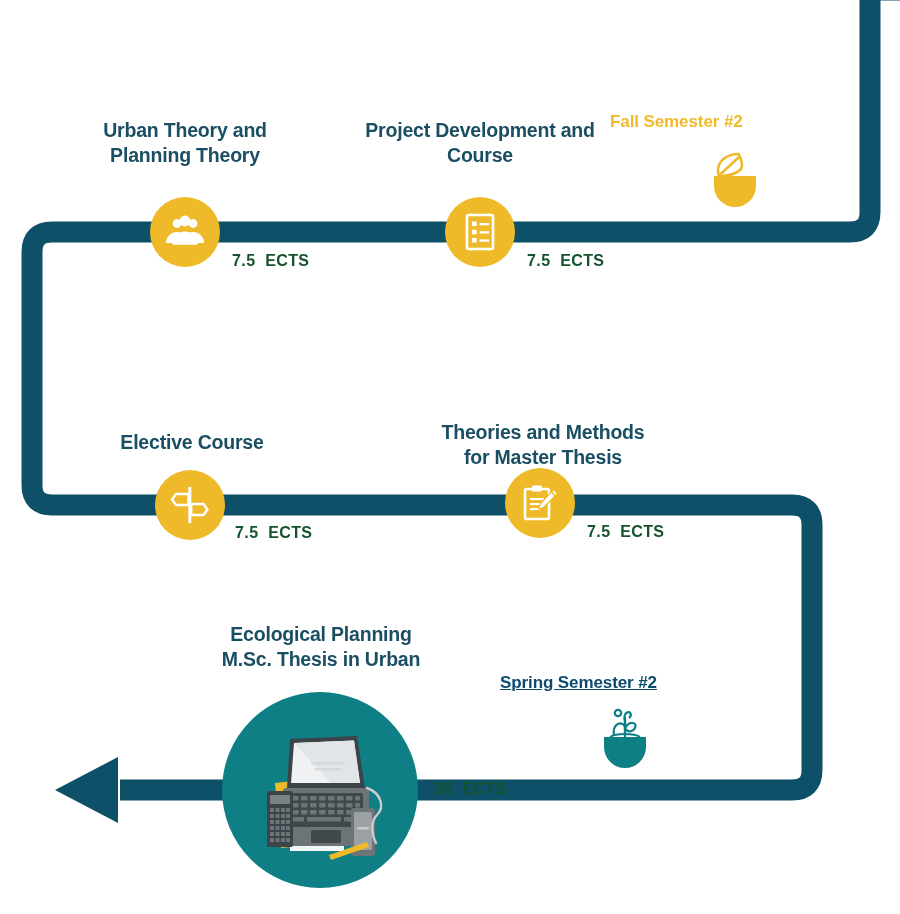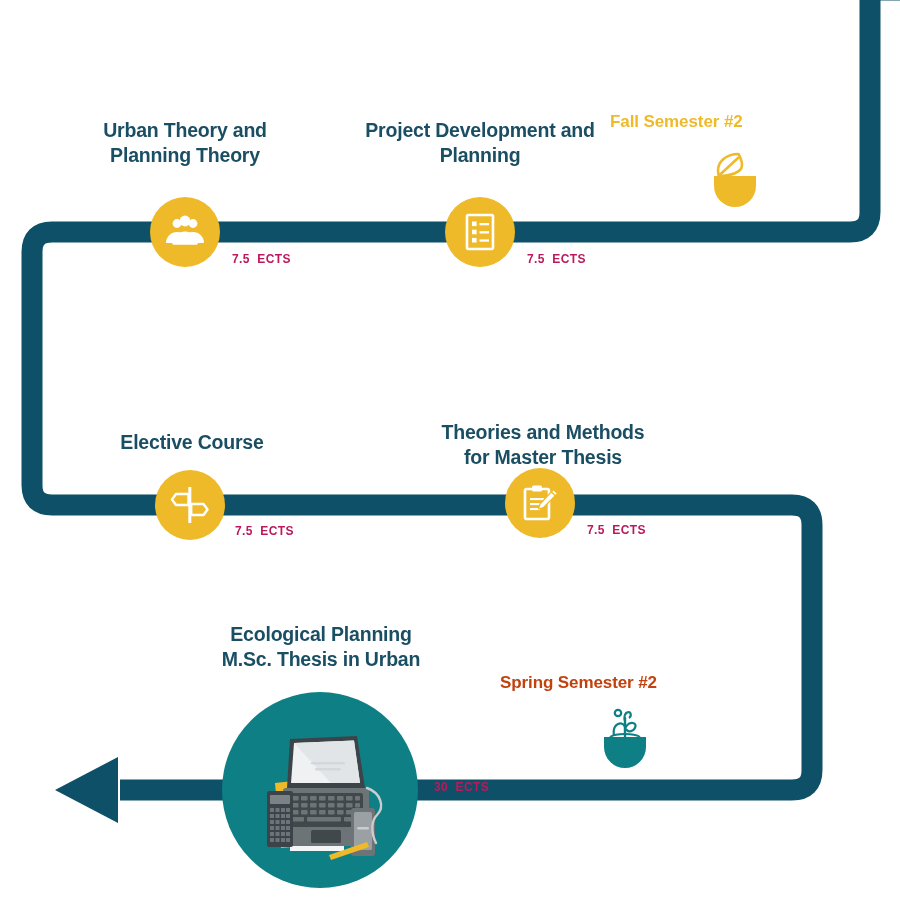--- a/index.html
+++ b/index.html
@@ -8,27 +8,27 @@
   #stage{position:relative;width:855px;height:914px;background:#fff;}
   #track{position:absolute;left:0;top:0;width:900px;height:914px;}
   .circle{position:absolute;border-radius:50%;display:flex;
           align-items:center;justify-content:center;}
   .gold{background:#EFBA2A;width:70px;height:70px;}
   .tealbig{background:#0E7F84;width:196px;height:196px;}
 
   .title{position:absolute;text-align:center;color:#1A4E63;
          font-weight:bold;font-size:19.5px;line-height:1.28;
          letter-spacing:-0.2px;}
-  .ects{position:absolute;color:#be185d;font-size:12px;
+  .ects{position:absolute;color:#14532d;font-size:16px;
         font-weight:bold;letter-spacing:0.4px;white-space:pre;}
 
   .semlabel{position:absolute;text-align:left;font-weight:bold;
             font-size:17px;letter-spacing:-0.1px;white-space:nowrap;}
   .sem-fall{color:#EFBA2A;}
-  .sem-spring{color:#c2410c;}
+  .sem-spring{color:#0c4a6e;text-decoration:underline;}
   .sempot{position:absolute;}
 </style>
 </head>
 <body>
 
 <div id="stage">
 
   <svg id="track" viewBox="0 0 900 914" xmlns="http://www.w3.org/2000/svg">
 
     <path d="M 900 -10
@@ -60,21 +60,21 @@
       <path d="M2 32 a11 11 0 0 1 11 -11 a11 11 0 0 1 11 11 z" fill="#fff"></path>
       <path d="M18 32 a11 11 0 0 1 11 -11 a11 11 0 0 1 11 11 z" fill="#fff"></path>
       <path d="M8.5 33 a12.5 12.5 0 0 1 25 0 z" fill="#fff"></path>
       <rect x="8.5" y="30.5" width="25" height="3.2" rx="1.2" fill="#fff"></rect>
     </svg>
   </div>
   <div class="ects" style="left:232px;top:252px;">7.5  ECTS</div>
 
   <div class="title" style="left:355px;top:118px;width:250px;text-align:center;">
     <div>Project Development and</div>
-    <div>Planning</div>
+    <div>Course</div>
   </div>
   <div class="circle gold" style="left:445px;top:197px;">
     <svg width="40" height="40" viewBox="0 0 40 40">
       <rect x="7" y="3" width="26" height="34" rx="1.5" fill="none" stroke="#fff" stroke-width="2.6"></rect>
       <rect x="12" y="9.5" width="4.6" height="4.6" fill="#fff"></rect>
       <rect x="12" y="17.7" width="4.6" height="4.6" fill="#fff"></rect>
       <rect x="12" y="25.9" width="4.6" height="4.6" fill="#fff"></rect>
       <rect x="19.5" y="11" width="9.5" height="2.3" fill="#fff"></rect>
       <rect x="19.5" y="19.2" width="9.5" height="2.3" fill="#fff"></rect>
       <rect x="19.5" y="27.4" width="9.5" height="2.3" fill="#fff"></rect>

